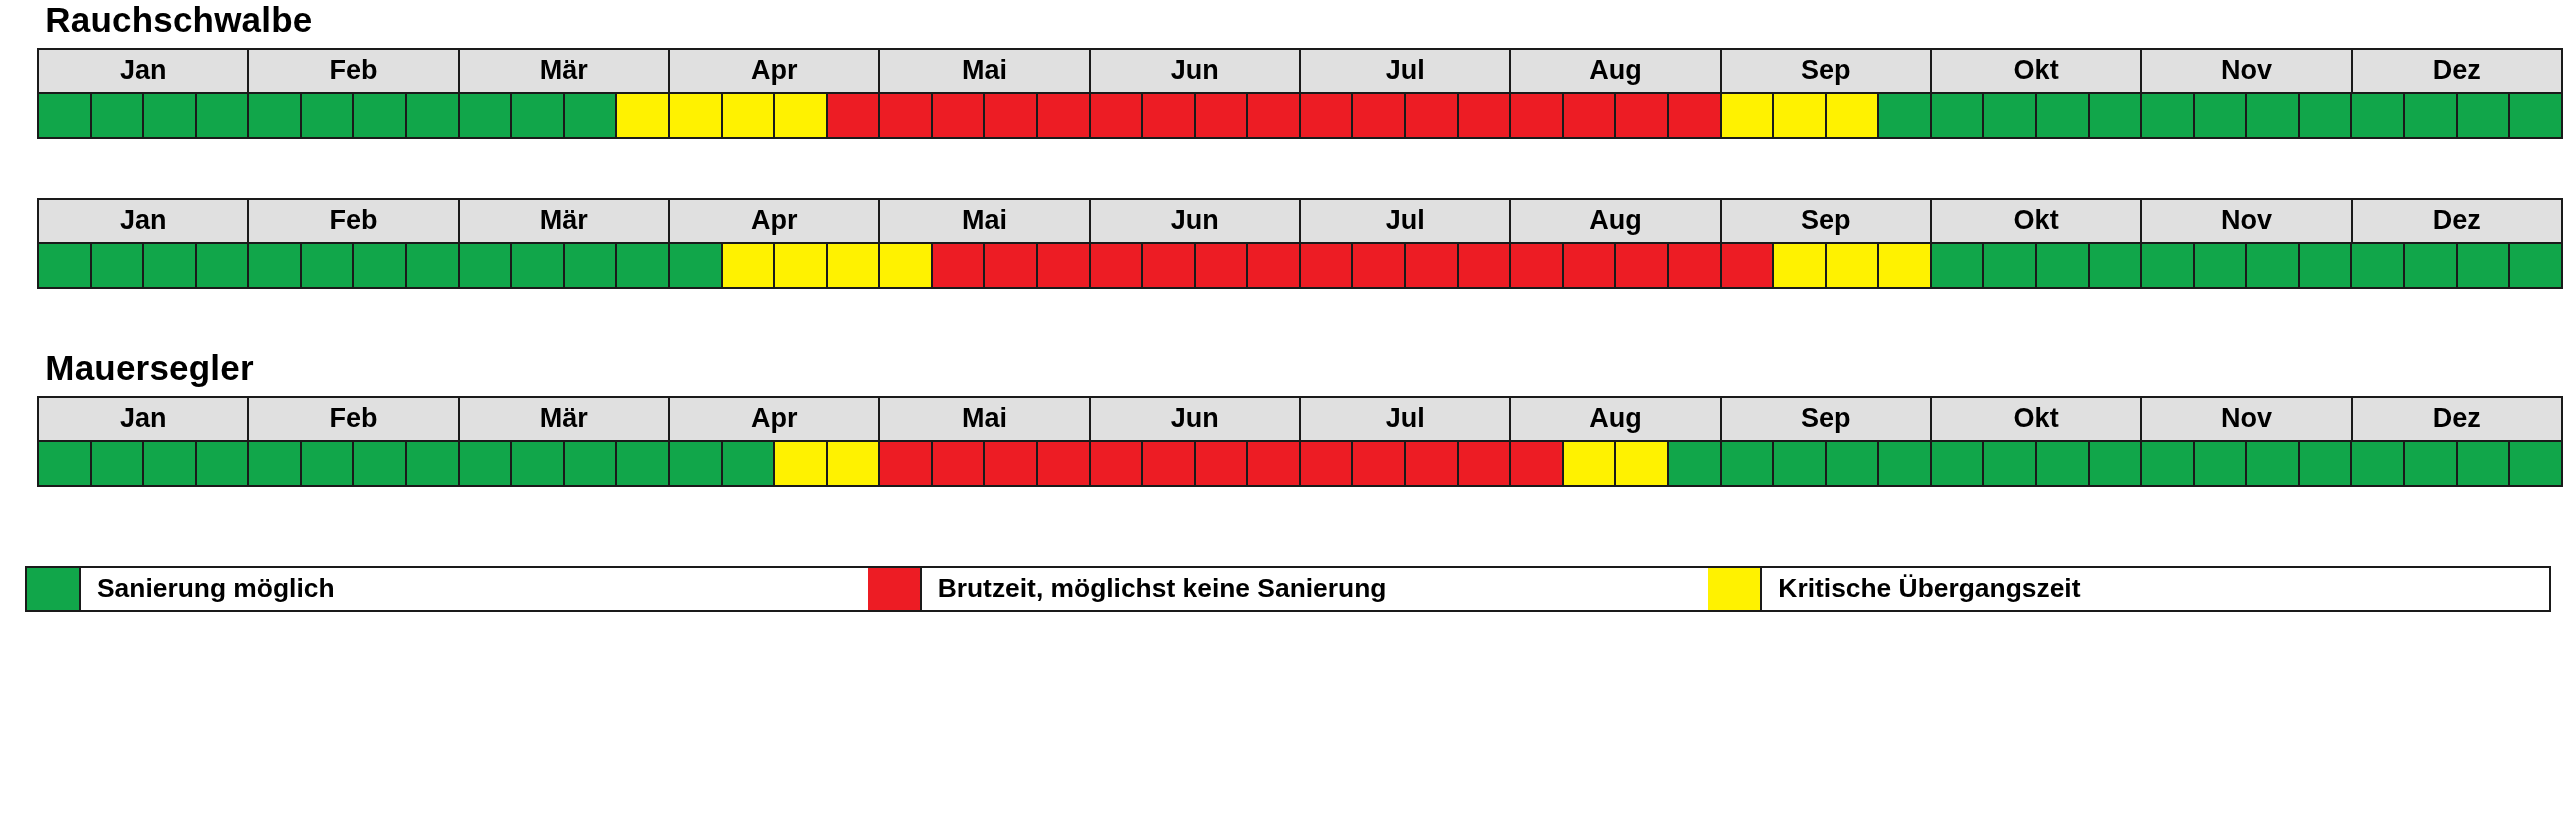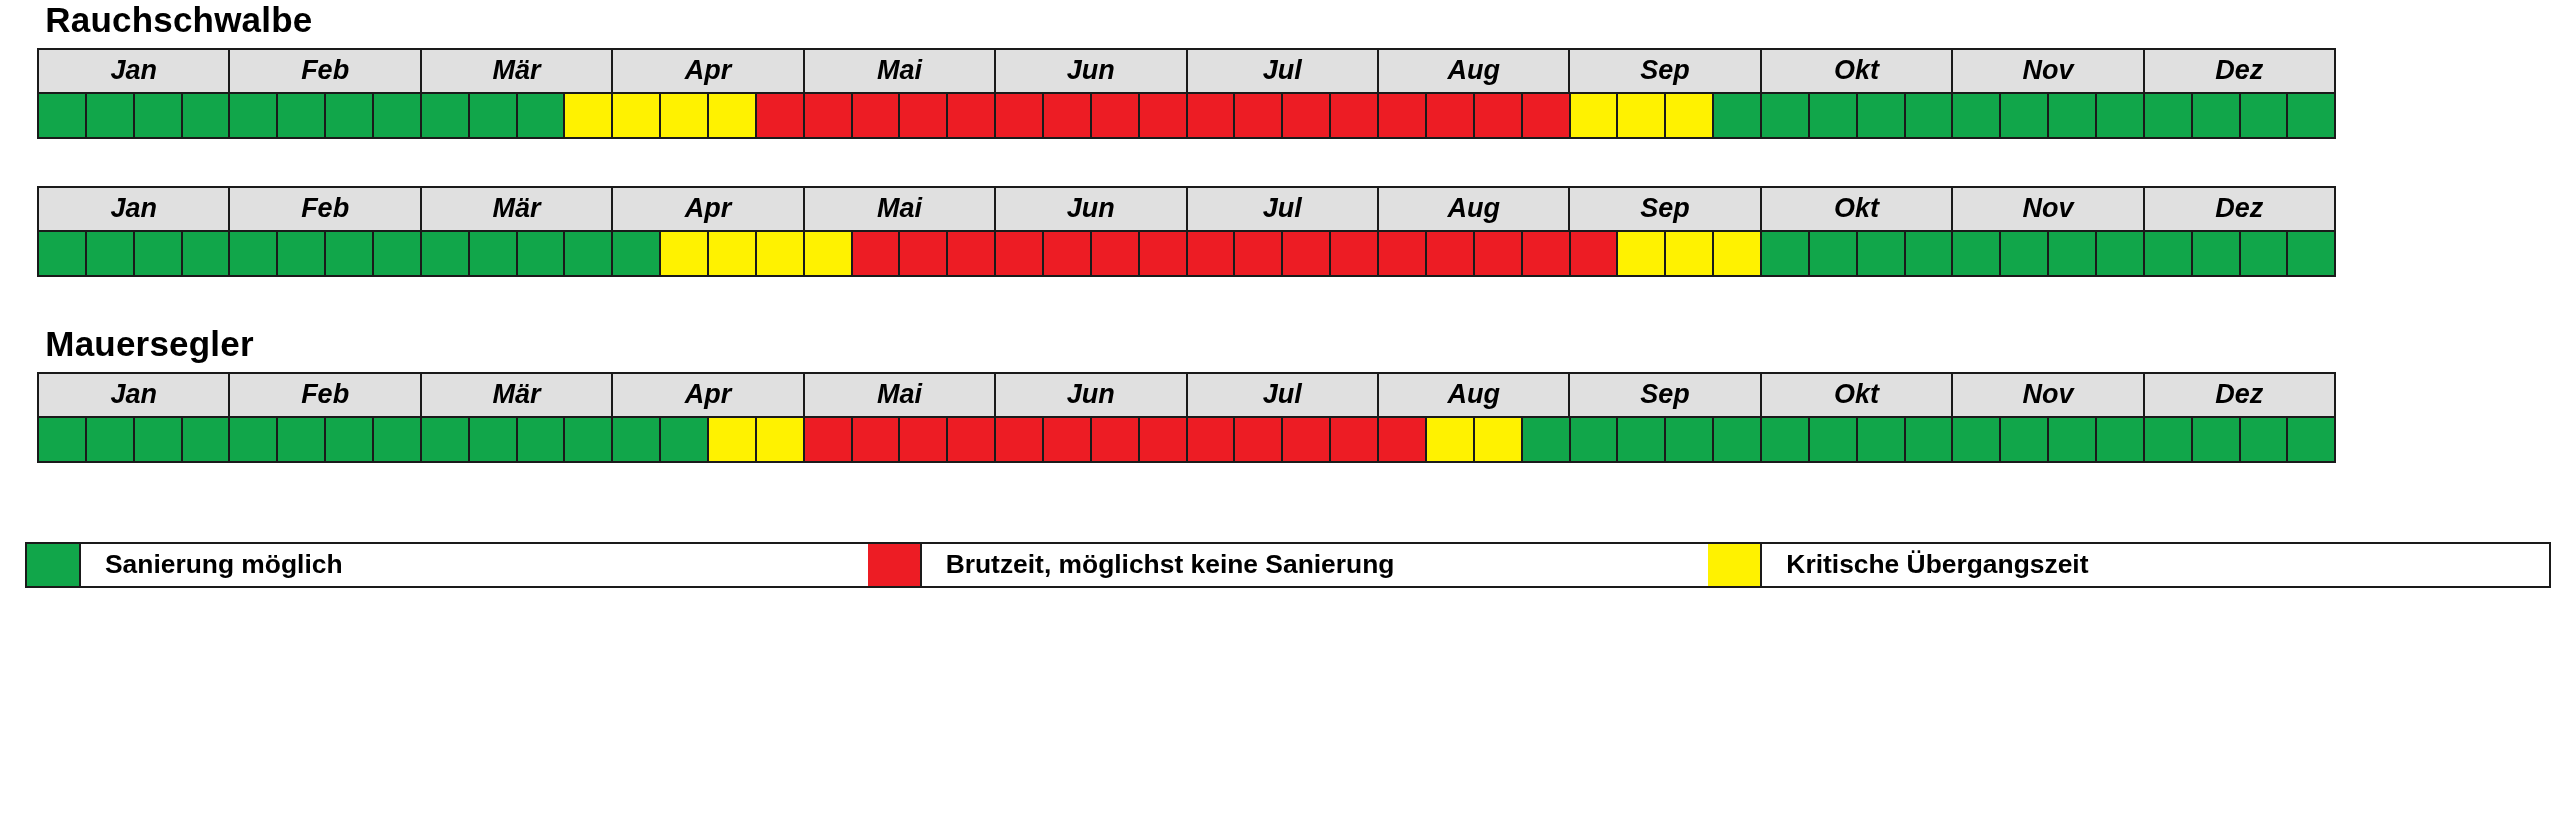--- a/index.html
+++ b/index.html
@@ -14,35 +14,34 @@
     -webkit-font-smoothing: antialiased;
   }
   .page {
     position: relative;
     width: 2576px;
     height: 833px;
     box-sizing: border-box;
     padding: 0 25px;
   }
   .species-block {
-    margin-bottom: 4px;
+    margin-bottom: 16px;
     padding-left: 12px;
   }
   .species-title {
     font-size: 35px;
     font-weight: bold;
     color: #000000;
     margin: 0;
     padding: 0 0 8.3px 8.3px;
     letter-spacing: 0.2px;
   }
   .chart {
-    width: 2299px;
-    box-sizing: border-box;
-    font-style: italic;
+    width: 2526px;
+    box-sizing: border-box;
   }
   .month-header {
     display: flex;
     width: 100%;
     box-sizing: border-box;
     border: 2.5px solid #1a1a1a;
     background: #e0e0e0;
   }
   .month-cell {
     flex: 1 1 0;
@@ -100,21 +99,21 @@
     flex: 0 0 54px;
     border-right: 2.5px solid #1a1a1a;
     box-sizing: border-box;
   }
   .legend-label {
     display: flex;
     align-items: center;
     font-size: 26.4px;
     font-weight: bold;
     color: #000000;
-    padding-left: 24px;
+    padding-left: 16px;
     white-space: nowrap;
   }
 </style>
 </head>
 <body>
 
 <div class="page">
 
   <div class="species-block">
     <h2 class="species-title">Rauchschwalbe</h2>

